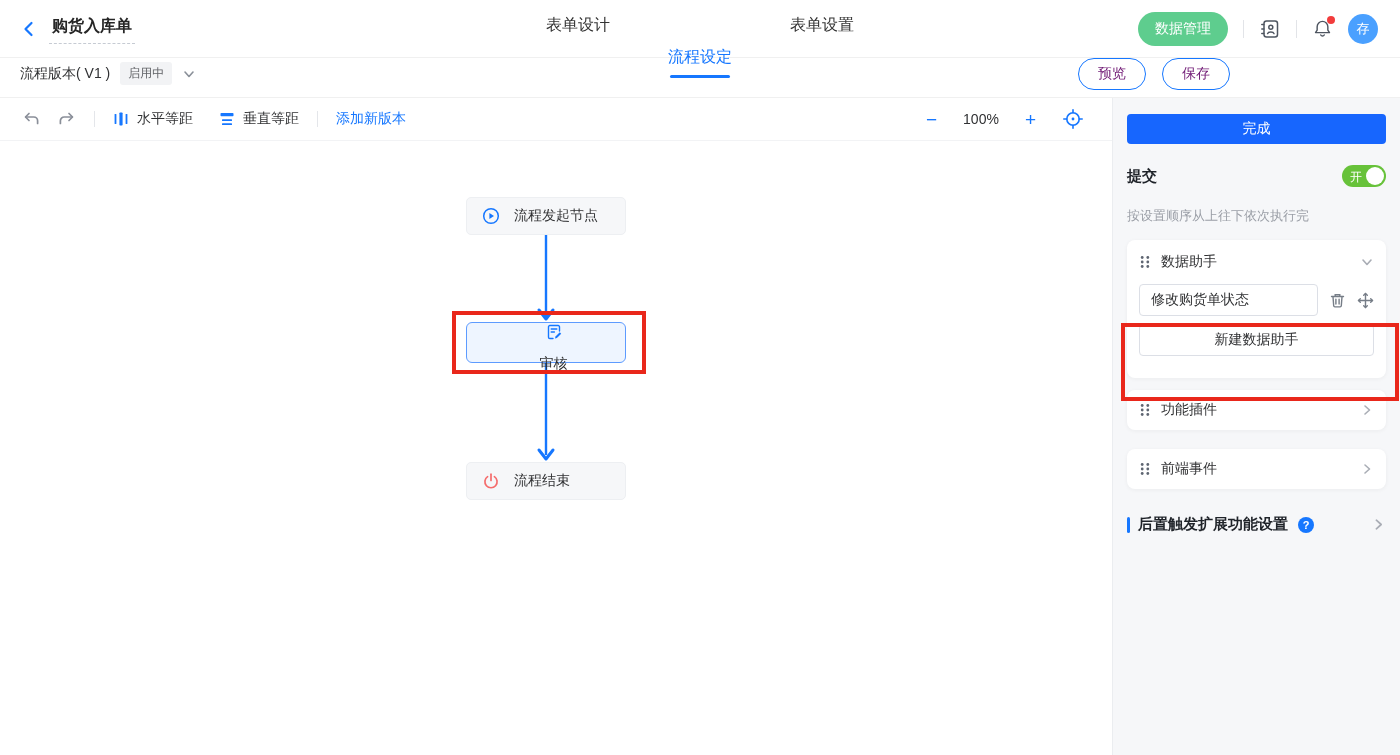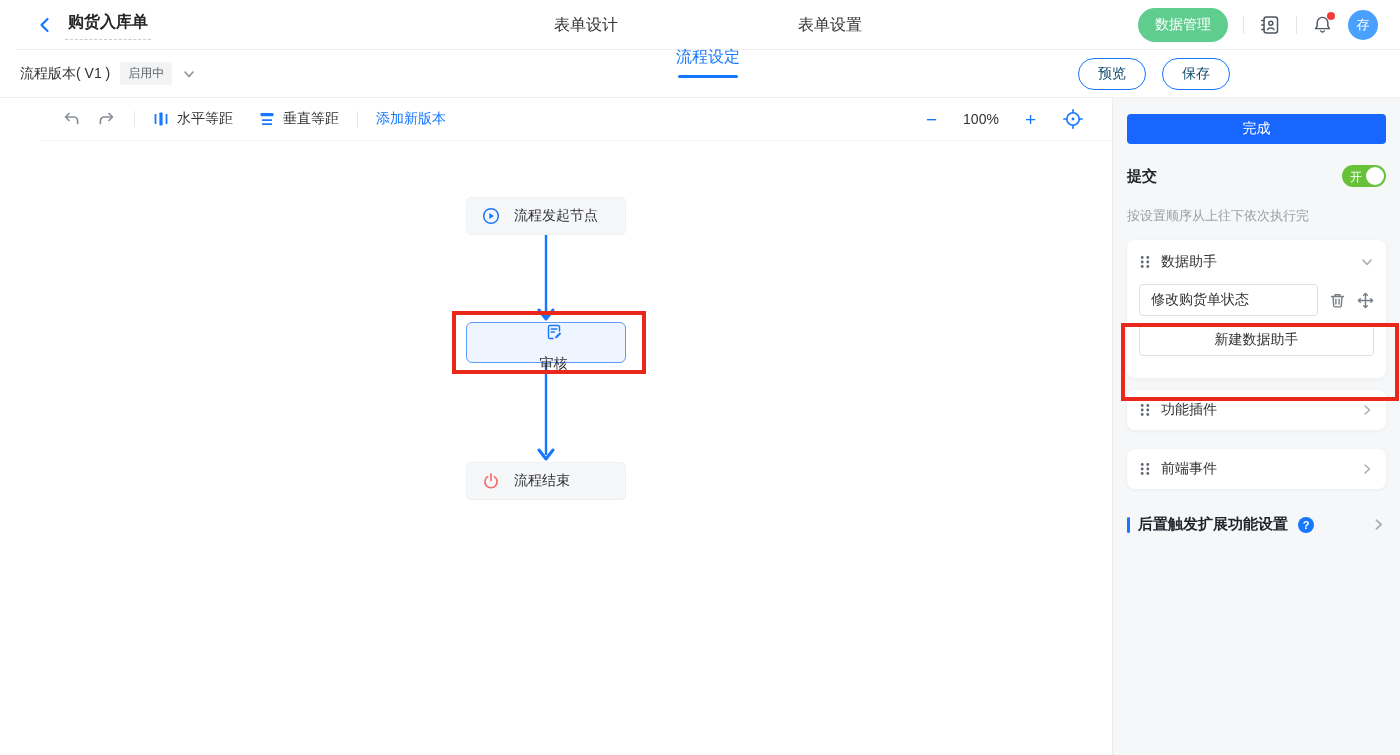--- a/index.html
+++ b/index.html
@@ -5,21 +5,21 @@
   * { margin:0; padding:0; box-sizing:border-box; }
   html,body { width:1400px; height:755px; }
   body {
     font-family:"Liberation Sans", sans-serif;
     background:#fff; color:#333; position:relative; overflow:hidden;
   }
   svg { display:block; }
 
   
   .header {
-    position:absolute; top:0; left:16px; right:0; height:50px;
+    position:absolute; top:0; left:0; right:0; height:58px;
     background:#fff; border-bottom:1px solid #f0f0f0;
     display:flex; align-items:center; z-index:5;
   }
   .header-left { display:flex; align-items:center; gap:11px; padding-left:20px; }
   .back-icon { cursor:pointer; display:flex; }
   .page-title {
     font-size:16px; font-weight:bold; color:#262626;
     border-bottom:1px dashed #c6cbd3; padding:2px 3px 6px;
   }
   .header-tabs {
@@ -59,32 +59,32 @@
     display:flex; align-items:center; padding:0 20px; z-index:4;
   }
   .version-label { font-size:14px; color:#303133; }
   .status-badge {
     background:#f2f3f5; color:#606266; font-size:12px;
     padding:3px 8px; border-radius:3px; margin-left:10px;
   }
   .version-chevron { margin-left:10px; color:#8a9099; cursor:pointer; display:flex; }
   .version-actions { position:absolute; right:170px; display:flex; gap:16px; }
   .outline-btn {
-    border:1px solid #1677ff; color:#0c4a6e; background:#fff;
+    border:1px solid #1677ff; color:#701a75; background:#fff;
     border-radius:16px; padding:6px 19px; font-size:14px; cursor:pointer;
   }
 
   
   .canvas-wrap {
     position:absolute; top:98px; left:0; width:1113px; bottom:0;
     background:#fff; border-right:1px solid #ebedf0;
   }
   .canvas-toolbar {
     height:43px; border-bottom:1px solid #f2f3f5;
-    display:flex; align-items:center; padding:0 22px;margin-left:40px;
+    display:flex; align-items:center; padding:0 22px;
   }
   .tool-group { display:flex; align-items:center; }
   .tool-icon { display:flex; cursor:pointer; }
   .tool-sep { width:1px; height:16px; background:#e4e6ea; margin:0 18px; }
   .tool-label { font-size:14px; color:#303133; margin-left:8px; cursor:pointer; }
   .link-blue { color:#1677ff; font-size:14px; cursor:pointer; }
   .zoom-group { margin-left:auto; display:flex; align-items:center; gap:26px; padding-right:6px; }
   .zoom-sign { color:#1677ff; font-size:19px; cursor:pointer; line-height:1; }
   .zoom-level { font-size:14px; color:#303133; }
 

